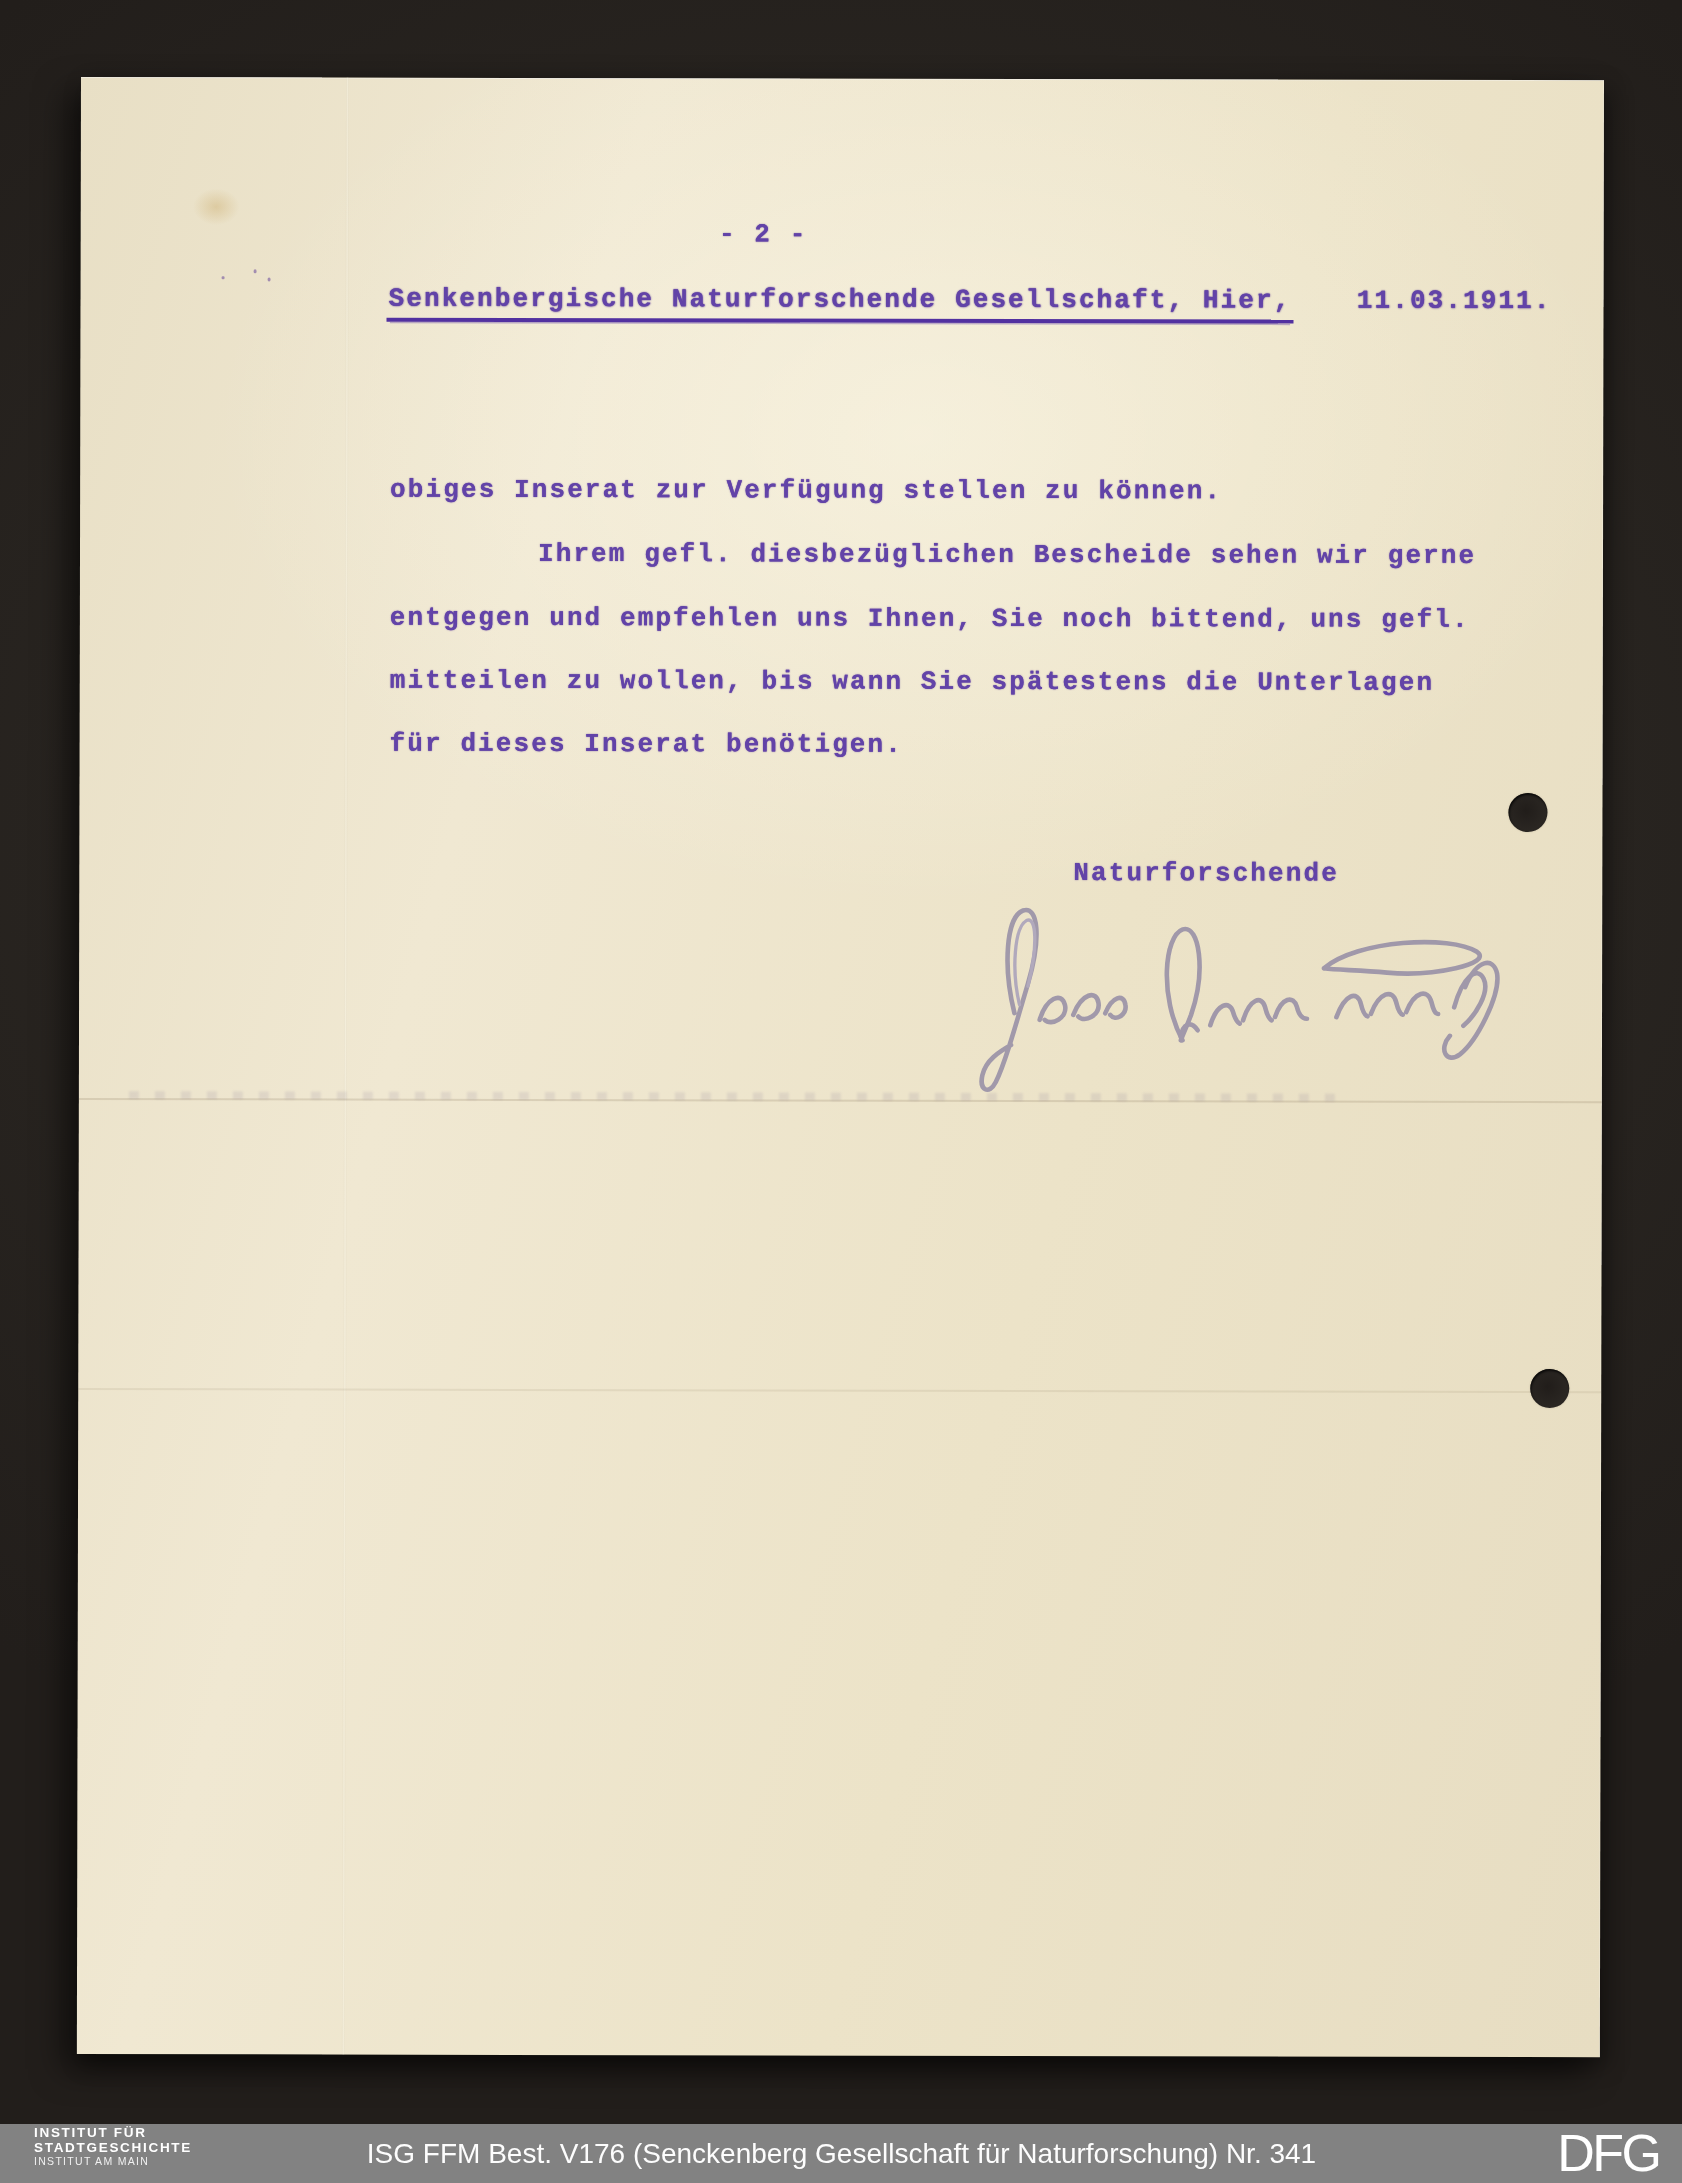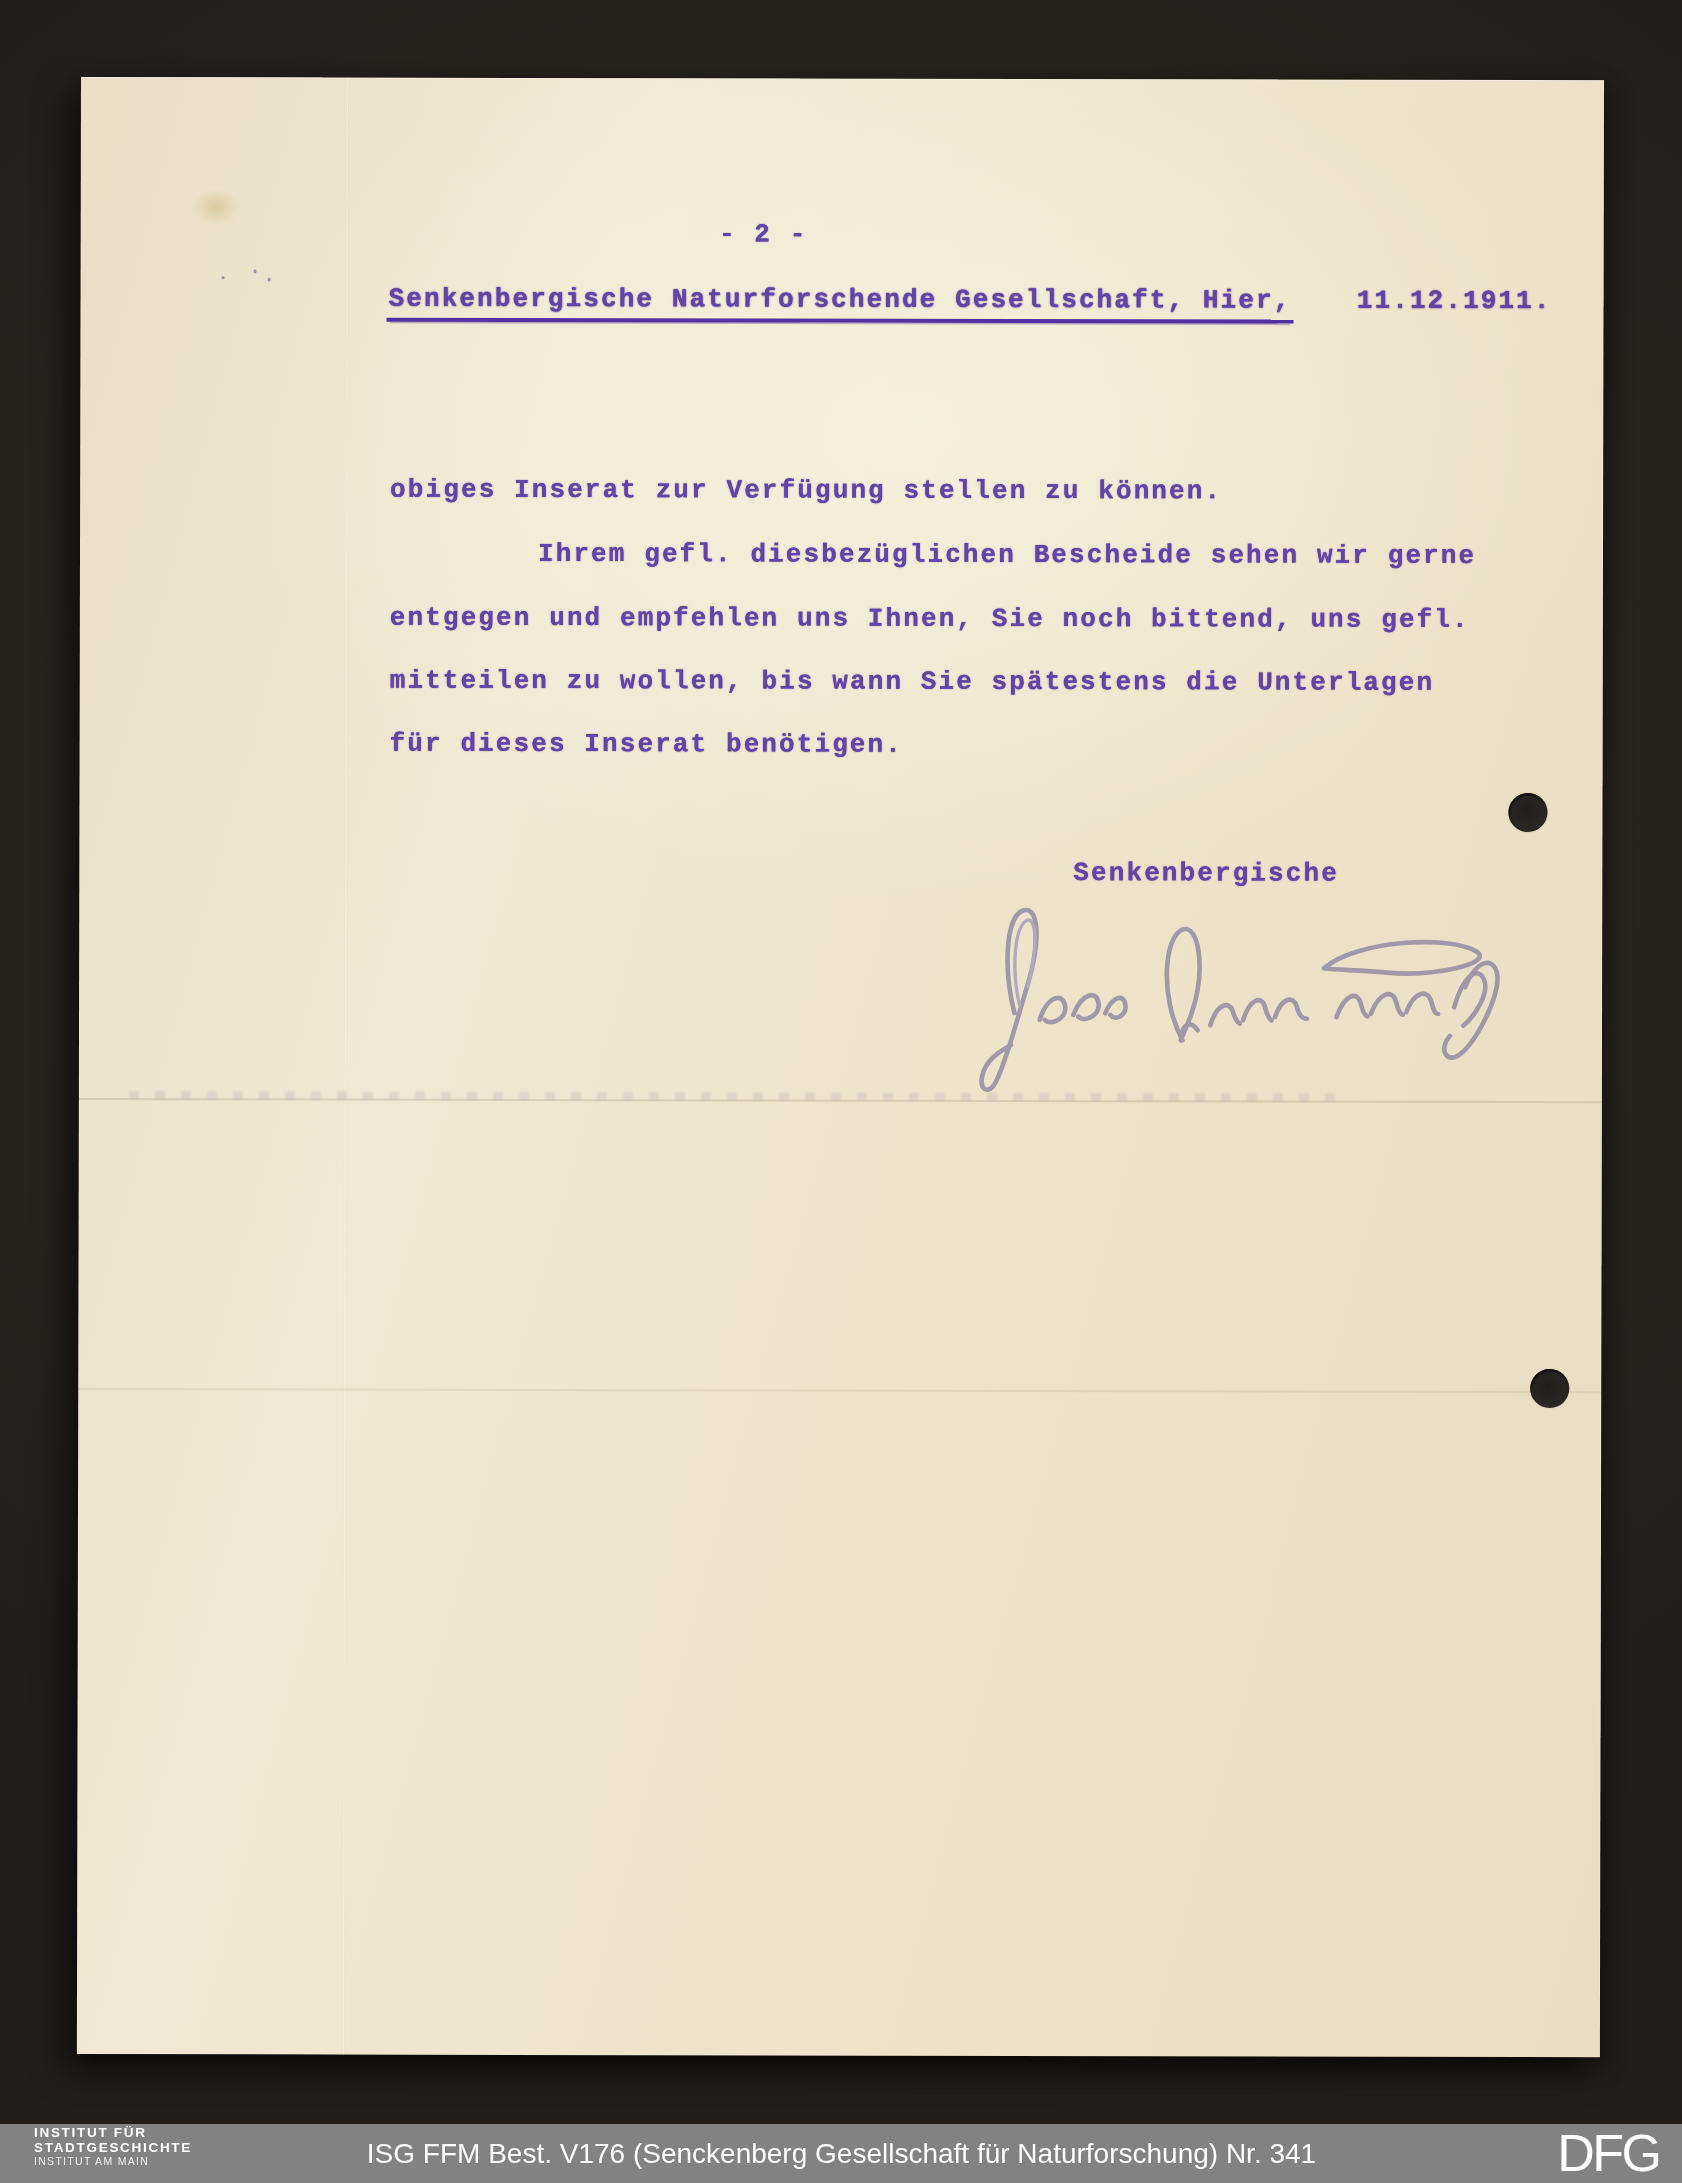--- a/index.html
+++ b/index.html
@@ -86,30 +86,30 @@
     <div class="crease-h crease-h2"></div>
     <div class="stain1"></div>
     <div class="speck sp1"></div>
     <div class="speck sp2"></div>
     <div class="speck sp3"></div>
 
     <div class="tw page-number">- 2 -</div>
 
     <div class="tw header-line">
       <span class="recipient">Senkenbergische Naturforschende Gesellschaft, Hier,</span>
-      <span class="date">11.12.1911.</span>
+      <span class="date">11.03.1911.</span>
     </div>
 
     <div class="tw bl0">obiges Inserat zur Verfügung stellen zu können.</div>
     <div class="tw bl1">Ihrem gefl. diesbezüglichen Bescheide sehen wir gerne</div>
     <div class="tw bl2">entgegen und empfehlen uns Ihnen, Sie noch bittend, uns gefl.</div>
     <div class="tw bl3">mitteilen zu wollen, bis wann Sie spätestens die Unterlagen</div>
     <div class="tw bl4">für dieses Inserat benötigen.</div>
 
-    <div class="tw closing">Senkenbergische</div>
+    <div class="tw closing">Naturforschende</div>
 
     <svg class="signature" viewBox="0 0 650 270">
       <path d="M62,150 C48,95 52,35 72,28 C90,22 94,60 78,115 C62,170 50,212 40,232 C32,248 20,242 24,224 C28,206 44,196 58,188"></path>
       <path class="lt" d="M68,140 C58,98 62,48 76,40 C88,34 90,70 78,118"></path>
       <path d="M92,158 C100,132 118,124 122,140 C126,155 106,166 98,158"></path>
       <path d="M132,152 C142,126 160,122 162,138 C164,152 146,162 138,154"></path>
       <path d="M170,150 C178,130 192,126 194,140 C196,152 182,160 176,152"></path>
       <path d="M262,182 C234,130 240,58 262,50 C282,44 290,100 272,152 C266,168 262,176 260,182"></path>
       <path d="M260,178 C262,162 272,158 280,170"></path>
       <path d="M295,164 C303,138 318,134 322,148 C324,155 326,160 330,162"></path>

